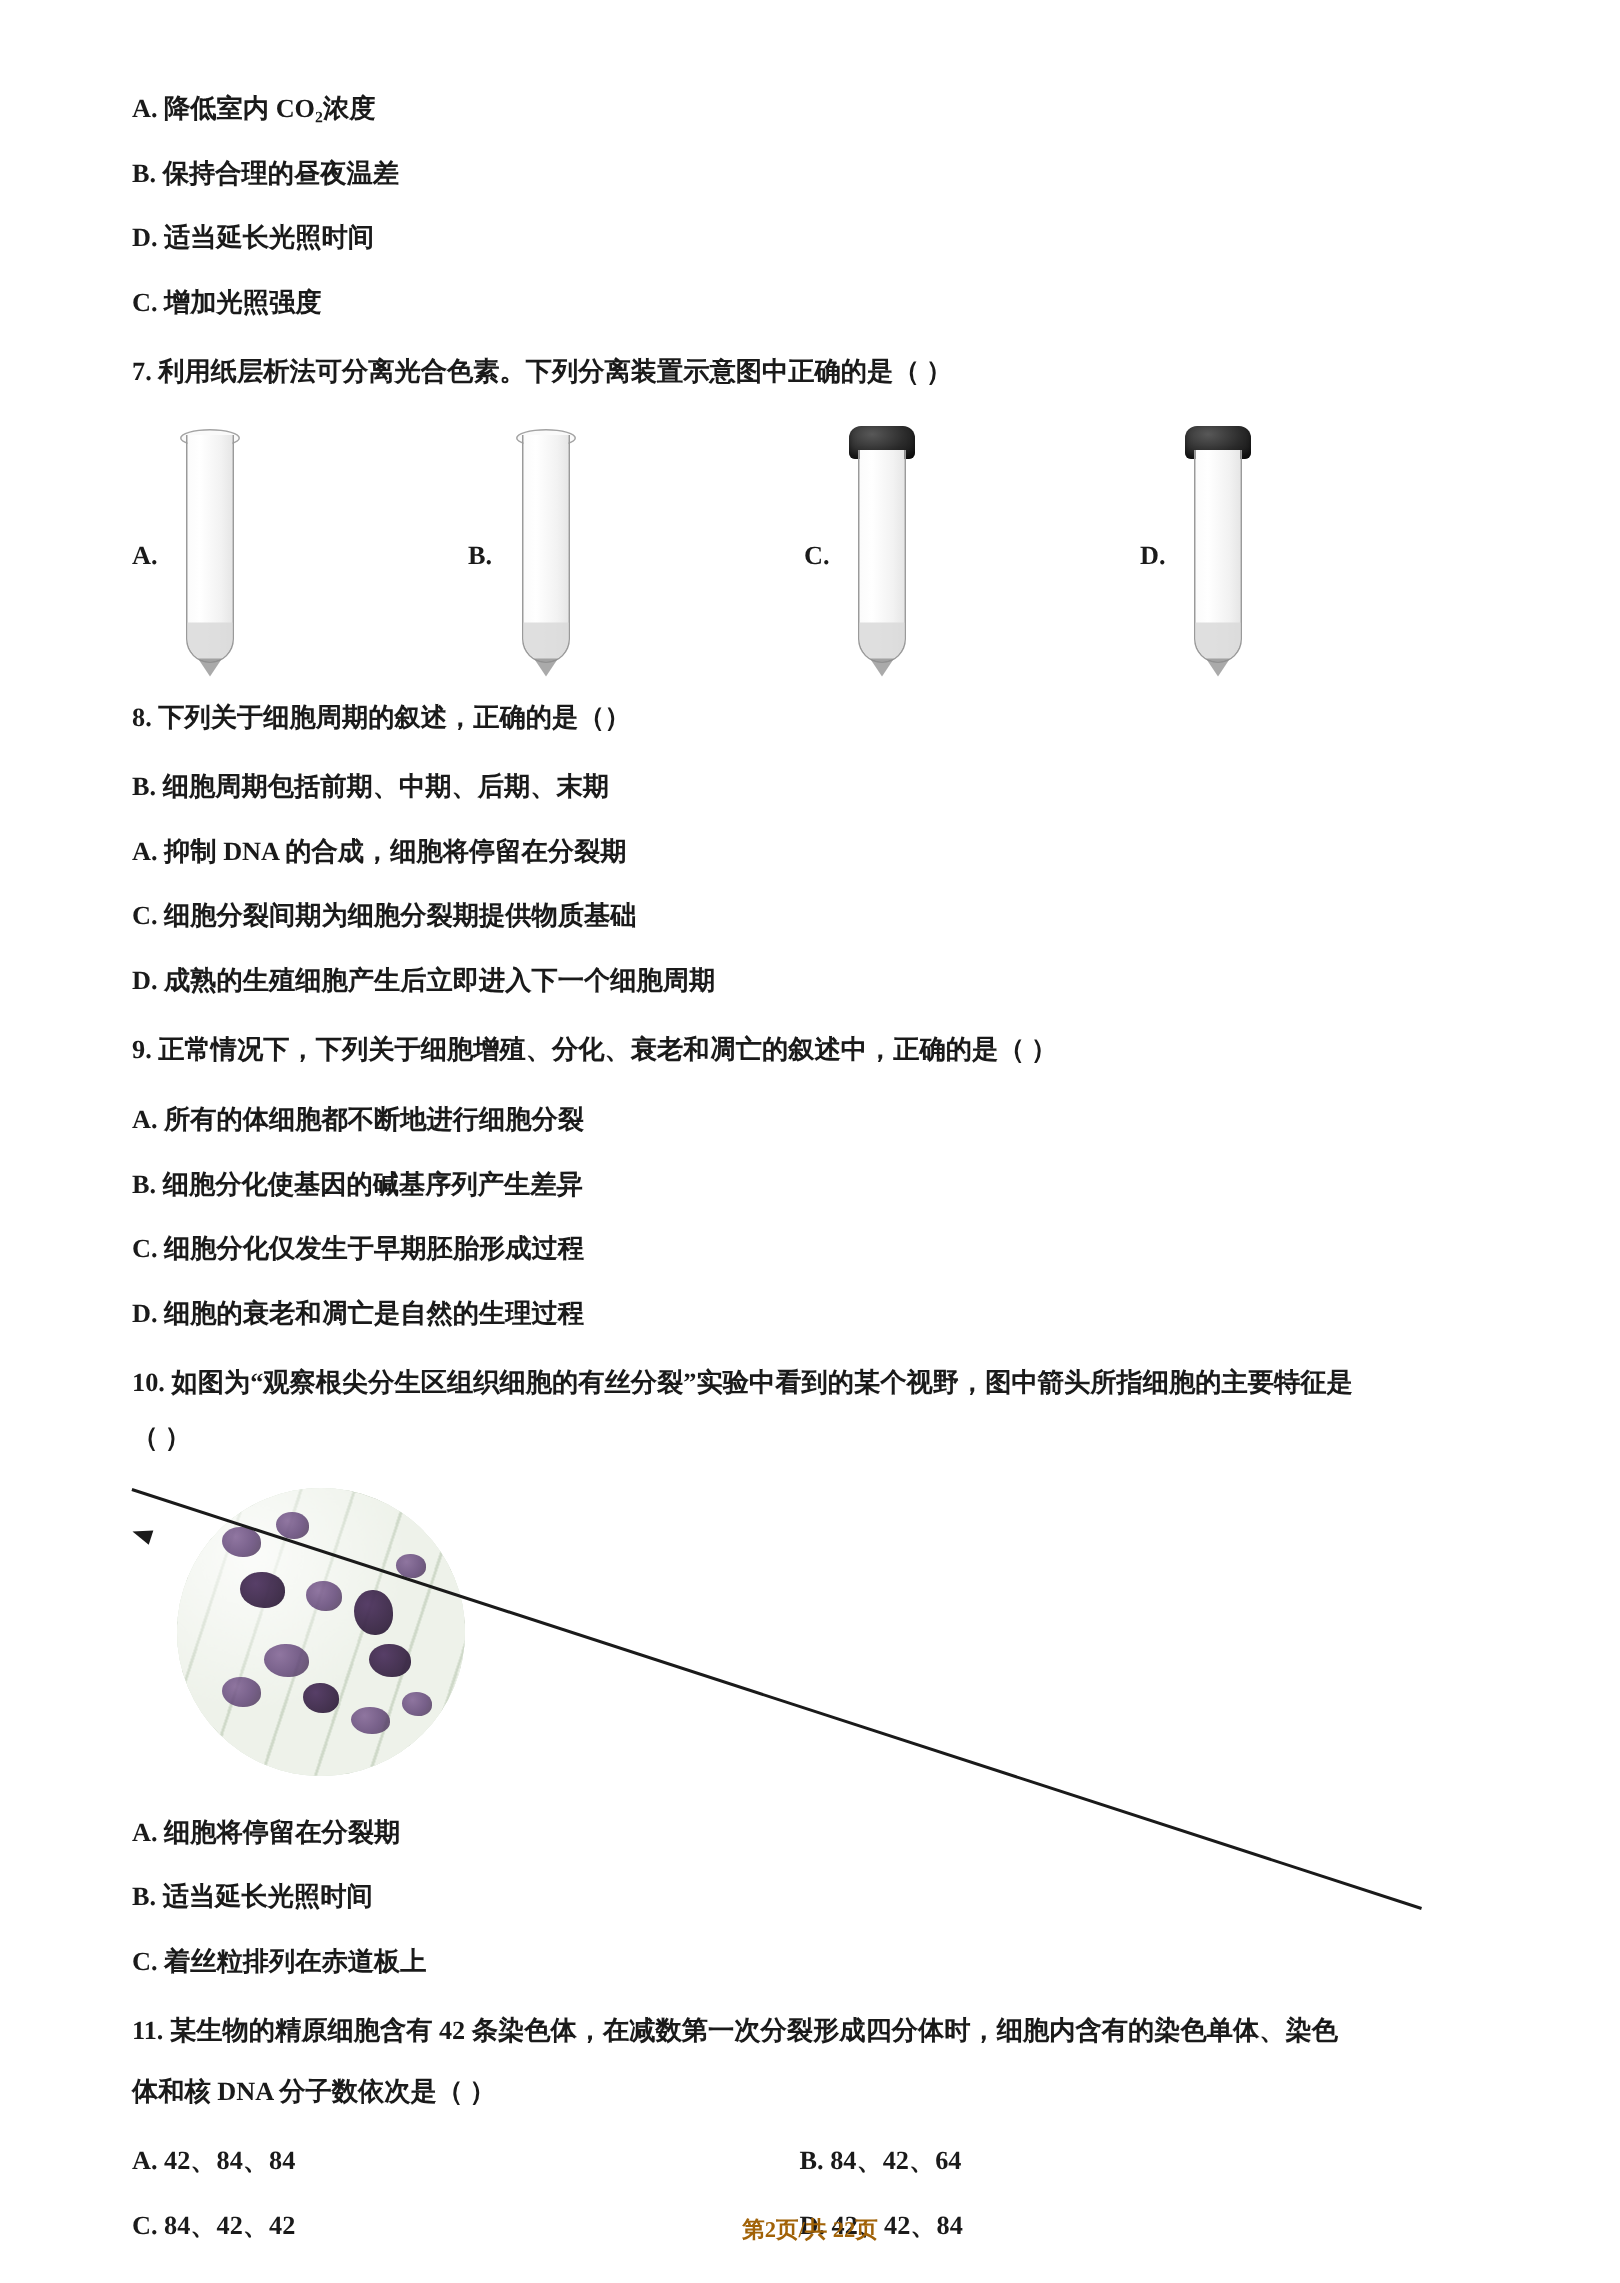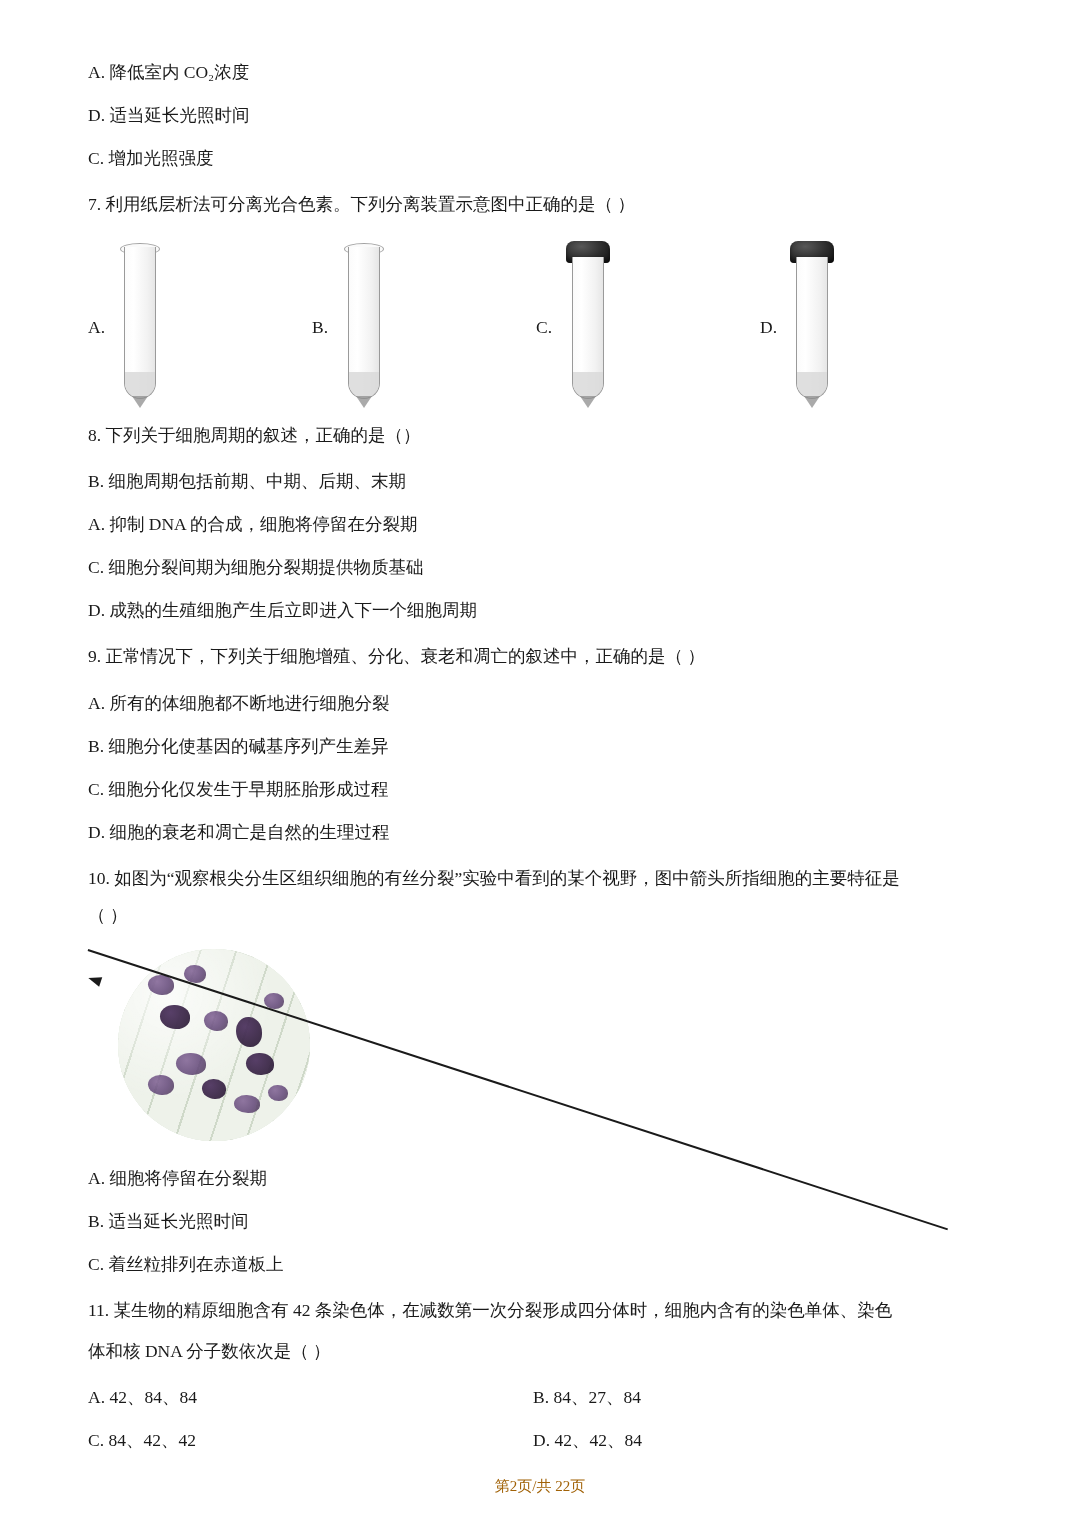--- a/index.html
+++ b/index.html
@@ -14,20 +14,21 @@
     color: #1a1a1a;
     position: relative;
     overflow: hidden;
   }
   .page {
     position: relative;
     width: 1080px;
     height: 1522px;
     box-sizing: border-box;
     padding: 60px 88px 0 88px;
+    font-weight: bold;
   }
   .opt {
     margin: 0 0 19px 0;
     font-size: 17.5px;
   }
   .q {
     margin: 0 0 19px 0;
     font-size: 17.5px;
     line-height: 1.75;
     text-align: justify;
@@ -187,20 +188,21 @@
     color: #a16207;
   }
 </style>
 </head>
 <body>
 
 <div class="page">
 
   <div>
     <p class="opt"><span>A. 降低室内 CO₂浓度</span></p>
+    <p class="opt"><span>B. 保持合理的昼夜温差</span></p>
     <p class="opt"><span>D. 适当延长光照时间</span></p>
     <p class="opt"><span>C. 增加光照强度</span></p>
   </div>
 
   <p class="q">7. 利用纸层析法可分离光合色素。下列分离装置示意图中正确的是（    ）</p>
 
   <div class="tube-row">
 
     <div class="tube-item" style="left:0px;">
       <span class="tube-label">A.</span>
@@ -279,20 +281,20 @@
 
   <p class="opt">A. 细胞将停留在分裂期</p>
   <p class="opt">B. 适当延长光照时间</p>
   <p class="opt">C. 着丝粒排列在赤道板上</p>
 
   <p class="q" style="margin-bottom:10px;">11. 某生物的精原细胞含有 42 条染色体，在减数第一次分裂形成四分体时，细胞内含有的染色单体、染色</p>
   <p class="q">体和核 DNA 分子数依次是（    ）</p>
 
   <div class="ans-grid">
     <span>A. 42、84、84</span>
-    <span>B. 84、27、84</span>
+    <span>B. 84、42、64</span>
     <span>C. 84、42、42</span>
     <span>D. 42、42、84</span>
   </div>
 
   <div class="footer">第2页/共 22页</div>
 
 </div>
 
 </body></html>

